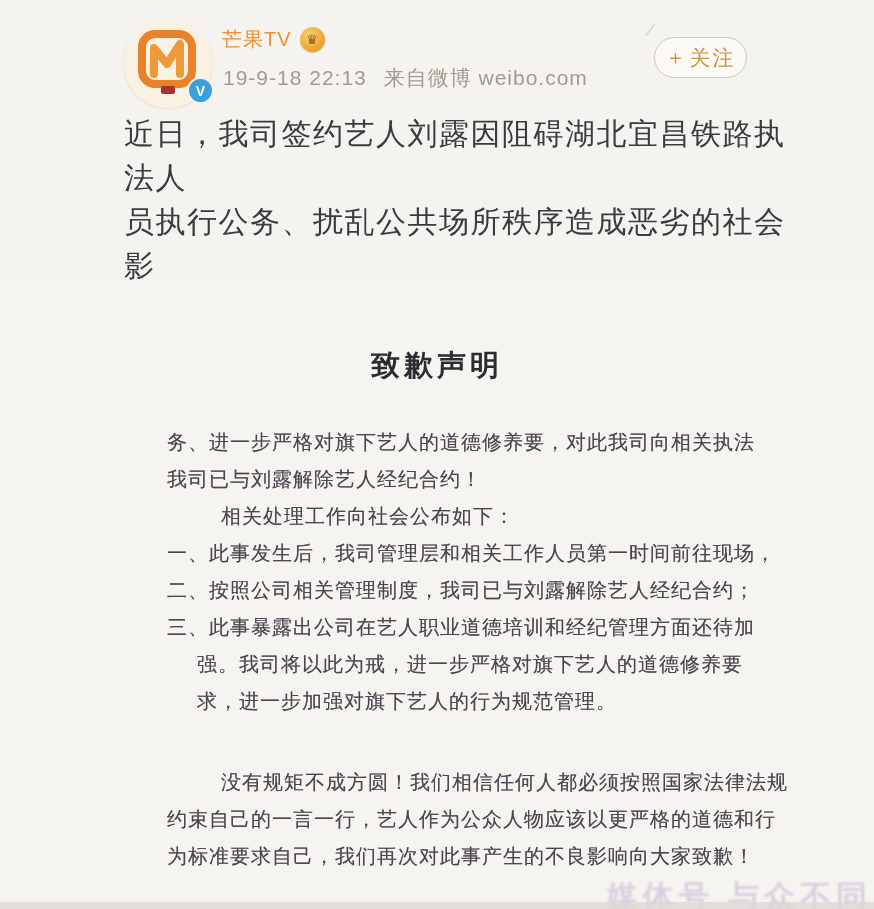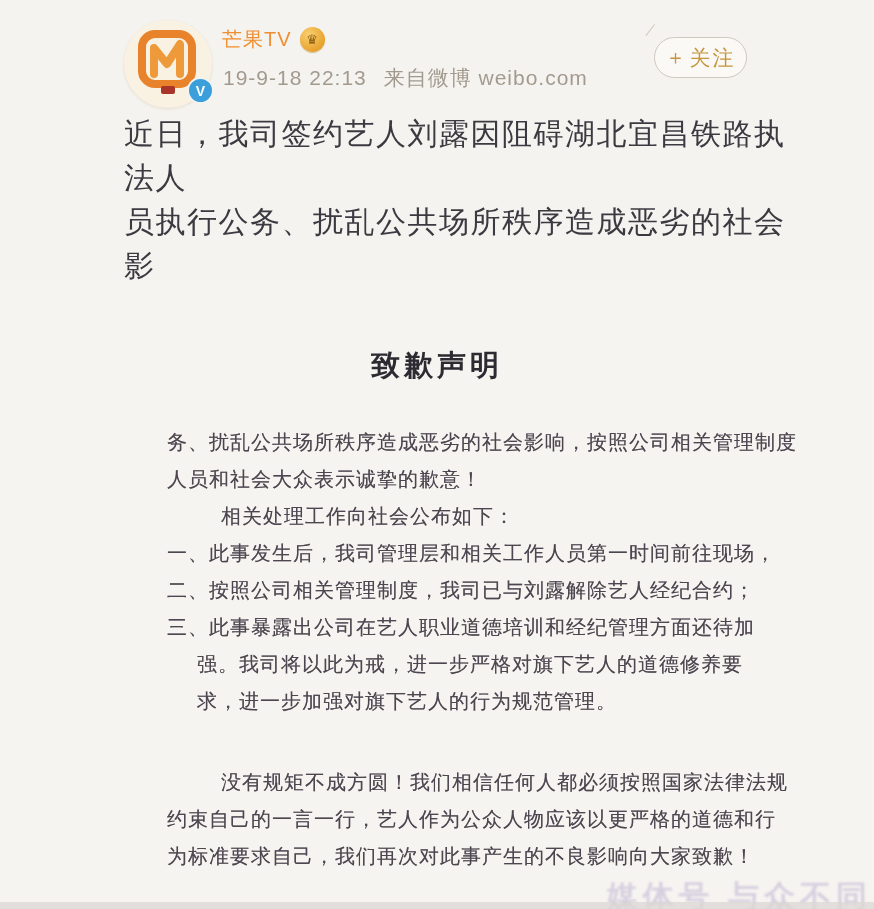--- a/index.html
+++ b/index.html
@@ -145,22 +145,22 @@
     <div>近日，我司签约艺人刘露因阻碍湖北宜昌铁路执法人</div>
     <div>员执行公务、扰乱公共场所秩序造成恶劣的社会影</div>
     <div>响，对此我司向相关执法人员和社会大众表示诚挚的</div>
     <div>歉意！特此声明如下：</div>
   </div>
 
   <div class="statement">
     <div class="stmt-title">致歉声明</div>
 
     <div class="stmt-body">
-      <div class="ln">务、扰乱公共场所秩序造成恶劣的社会影响，按照公司相关管理制度</div>
-      <div class="ln">人员和社会大众表示诚挚的歉意！</div>
+      <div class="ln">务、进一步严格对旗下艺人的道德修养要，对此我司向相关执法</div>
+      <div class="ln">我司已与刘露解除艺人经纪合约！</div>
       <div class="ln ind-para">相关处理工作向社会公布如下：</div>
       <div class="ln">一、此事发生后，我司管理层和相关工作人员第一时间前往现场，</div>
       <div class="ln">二、按照公司相关管理制度，我司已与刘露解除艺人经纪合约；</div>
       <div class="ln">三、此事暴露出公司在艺人职业道德培训和经纪管理方面还待加</div>
       <div class="ln ind-hang">强。我司将以此为戒，进一步严格对旗下艺人的道德修养要</div>
       <div class="ln ind-hang">求，进一步加强对旗下艺人的行为规范管理。</div>
       <div class="ln ind-para gap-before">没有规矩不成方圆！我们相信任何人都必须按照国家法律法规</div>
       <div class="ln">约束自己的一言一行，艺人作为公众人物应该以更严格的道德和行</div>
       <div class="ln">为标准要求自己，我们再次对此事产生的不良影响向大家致歉！</div>
     </div>

